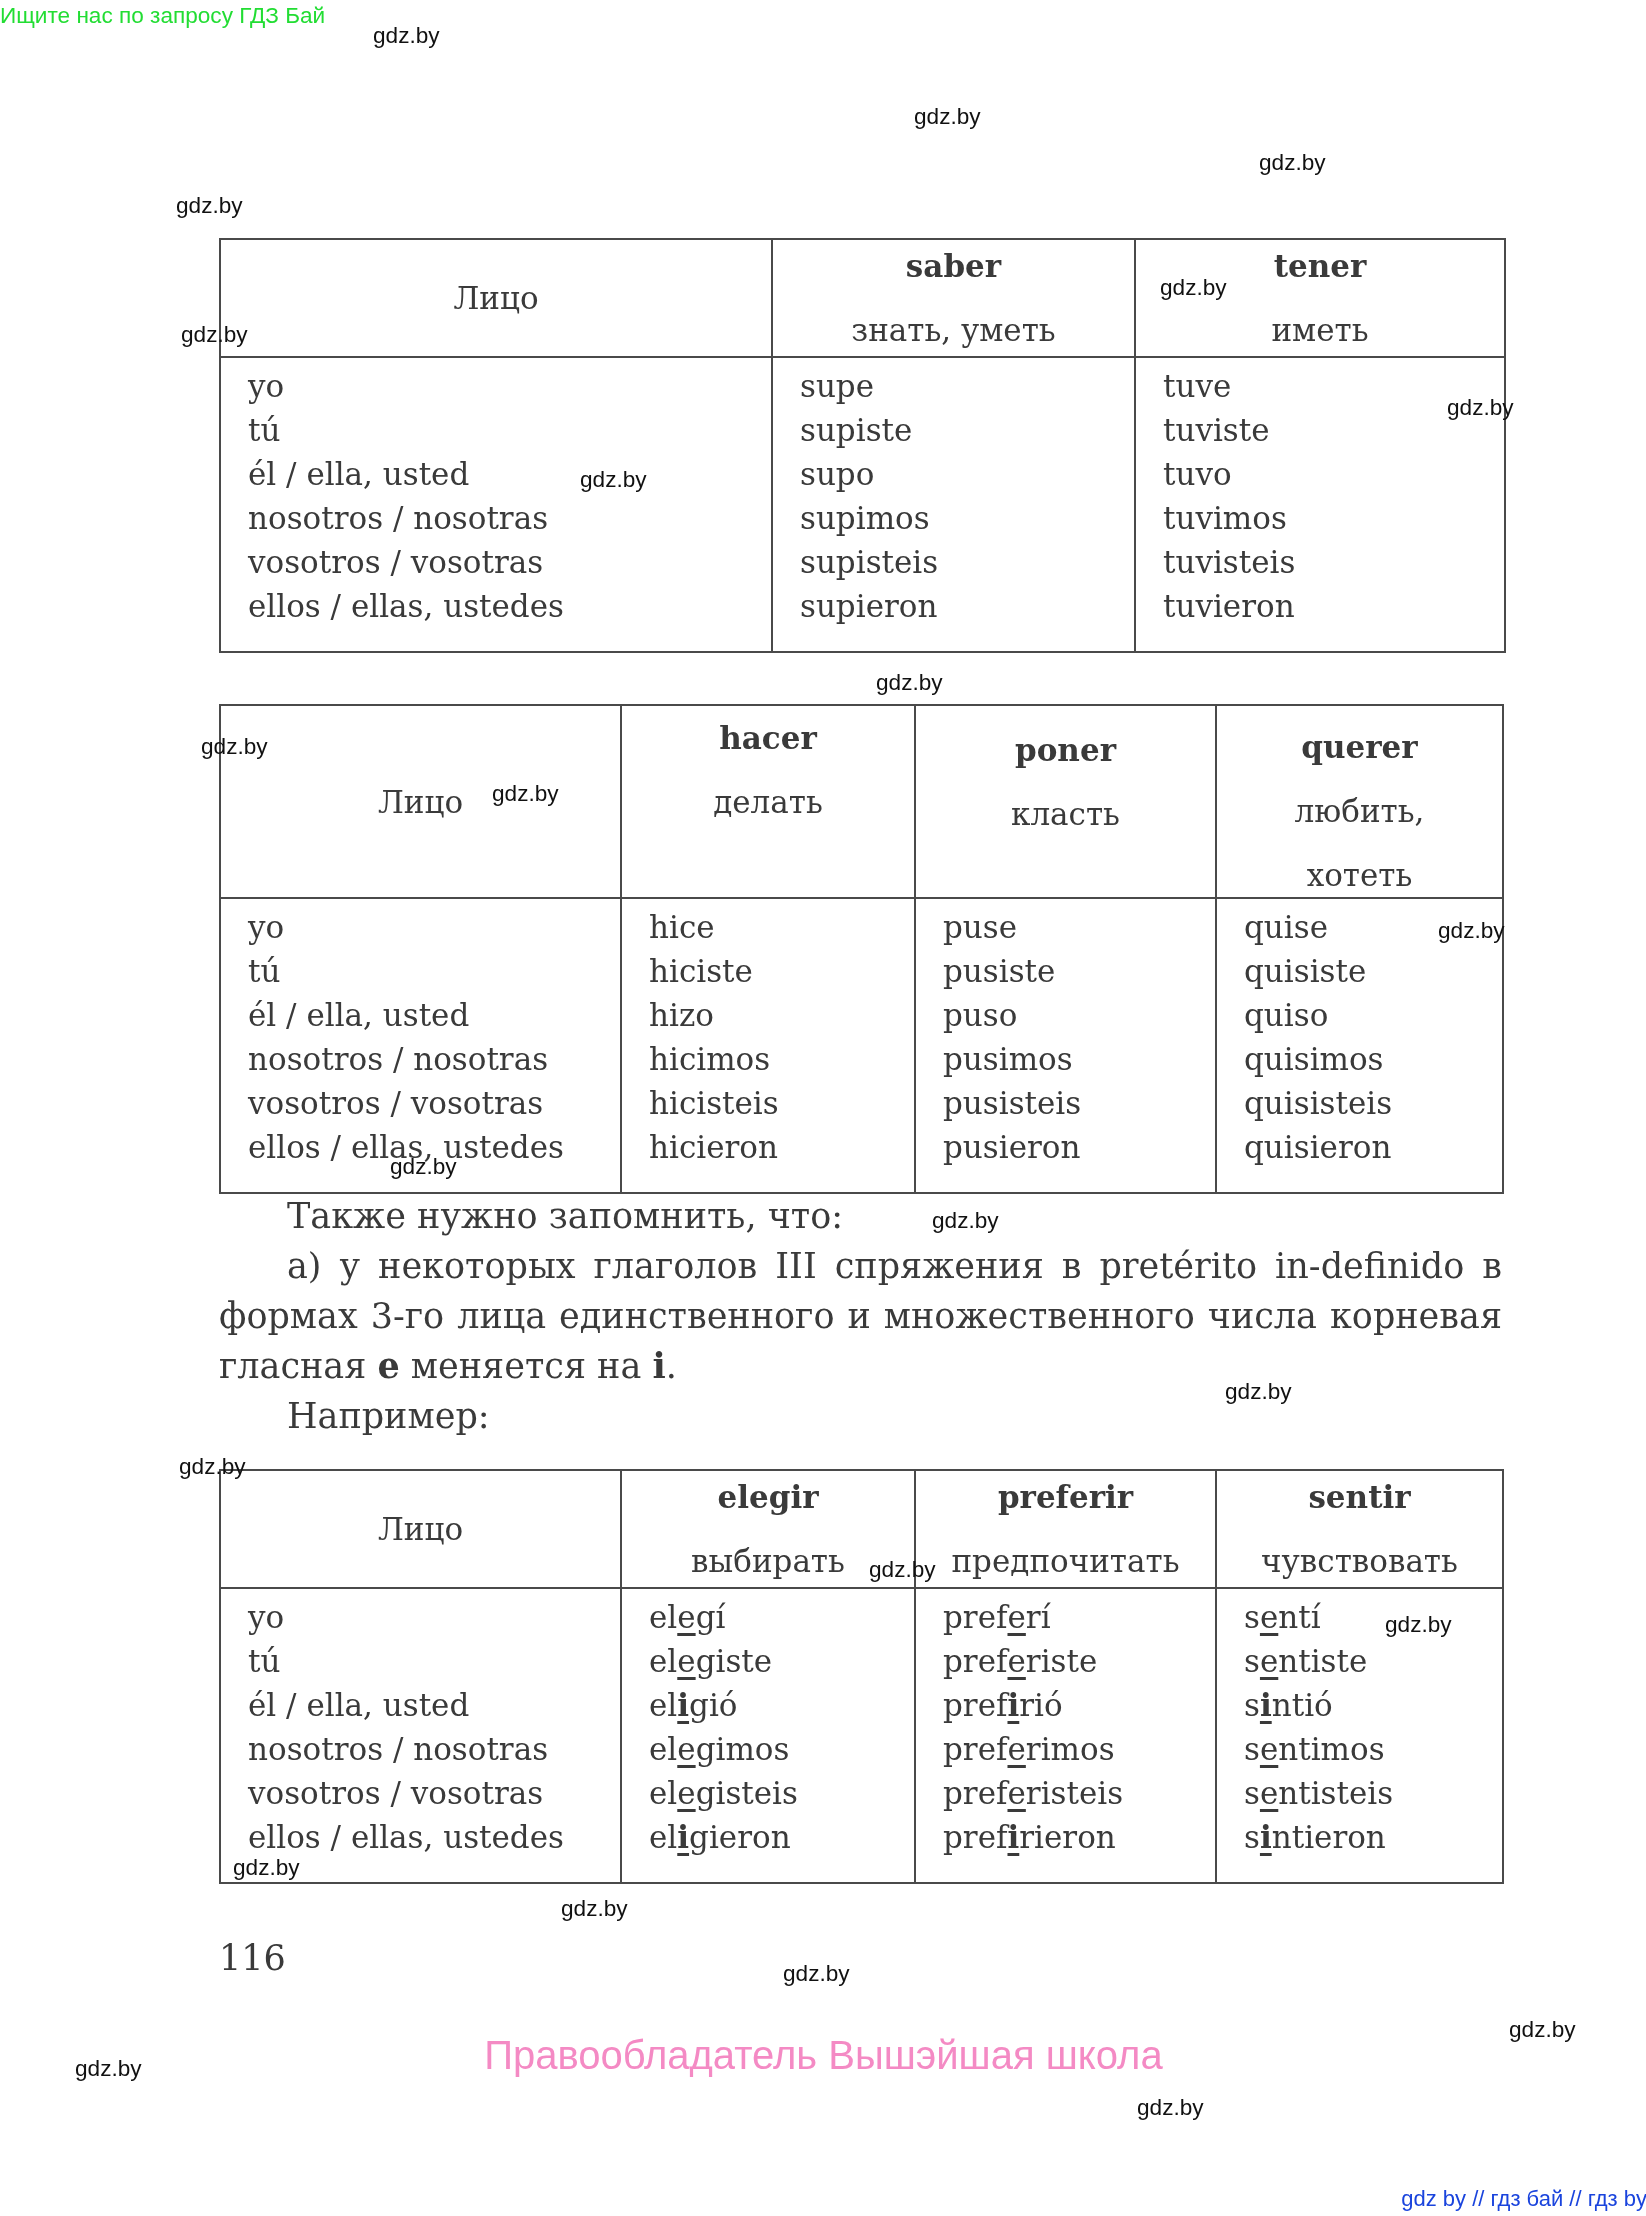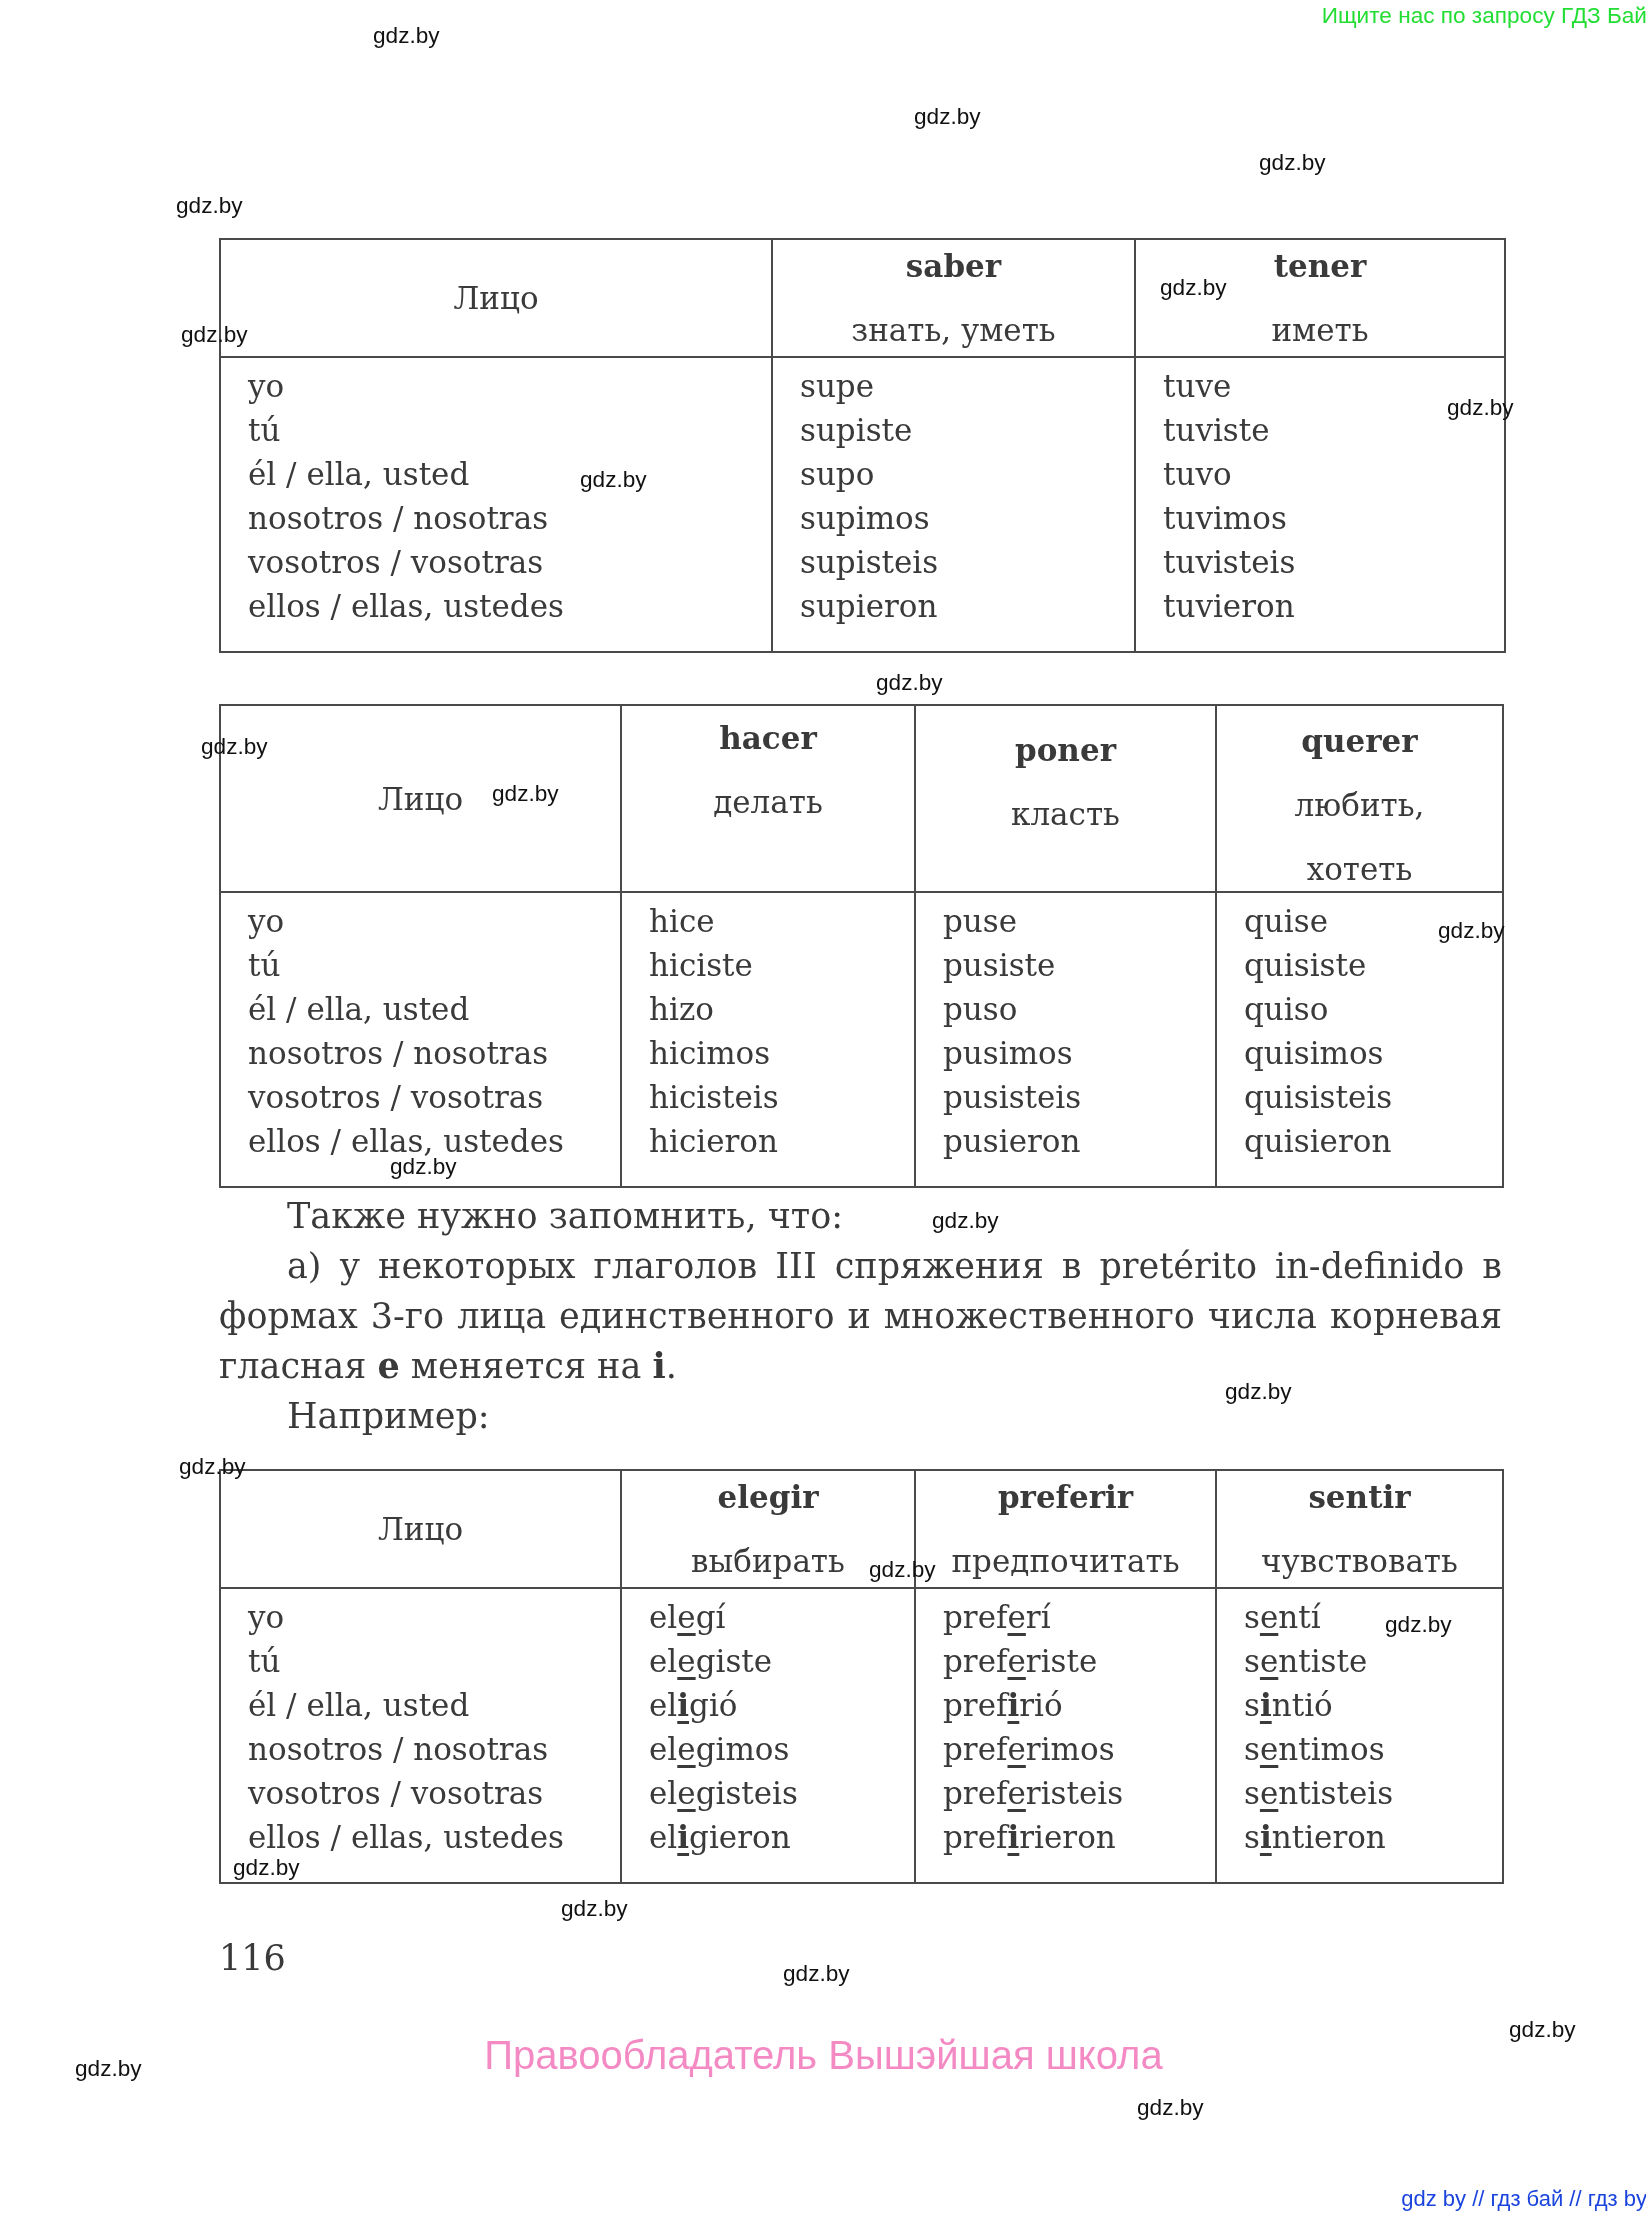--- a/index.html
+++ b/index.html
@@ -1,19 +1,19 @@
 <!DOCTYPE html>
 <html style="font-size:13px"><head>
 <meta charset="utf-8">
 <style>
   html, body { margin: 0; padding: 0; background: #ffffff; }
   body { width: 1647px; height: 2216px; position: relative; overflow: hidden;
          font-family: "DejaVu Serif", "Liberation Serif", serif; color: #3a3a3a; }
   .abs { position: absolute; }
-  .top-banner { left: 0; width: 1647px; top: 3.2px; text-align: right;
+  .top-banner { left: 0; width: 1647px; top: 3.2px; text-align: left;
                 font-family: "Liberation Sans", sans-serif; font-size: 22.6px; color: #22dd33; }
   .wm { position: absolute; font-family: "Liberation Sans", sans-serif; font-size: 22.6px;
         color: #111; line-height: 1; white-space: nowrap; z-index: 5; }
   table.conj { position: absolute; border-collapse: collapse; table-layout: fixed;
                font-family: "DejaVu Serif", "Liberation Serif", serif; color: #3a3a3a; }
   table.conj td, table.conj th { border: 2.4px solid #4a4a4a; padding: 0; vertical-align: top; }
   table.conj th { font-weight: normal; text-align: center; vertical-align: middle; font-size: 31px; line-height: 44px; }
   table.conj th .verb { font-weight: bold; display: block; }
   table.conj th .trans { display: block; margin-top: 20px; }
   table.conj td { font-size: 31px; line-height: 44px; }
@@ -102,21 +102,21 @@
       <tr style="height:160px">
     <th><span>Лицо</span></th>
     <th style="vertical-align:top; padding-top:9.7px;">
       <span class="verb">hacer</span>
       <span class="trans">делать</span>
     </th>
     <th style="vertical-align:top; padding-top:22px;">
       <span class="verb">poner</span>
       <span class="trans">класть</span>
     </th>
-    <th style="vertical-align:top; padding-top:13px;border-radius:27px;">
+    <th style="vertical-align:top; padding-top:19px;border-radius:27px;">
       <span class="verb">querer</span>
       <span class="trans">любить,</span>
       <span class="trans">хотеть</span>
     </th>
   </tr>
   <tr style="height:295px">
     <td>
           <div class="cell">
       <span class="line">yo</span>
       <span class="line">tú</span>

